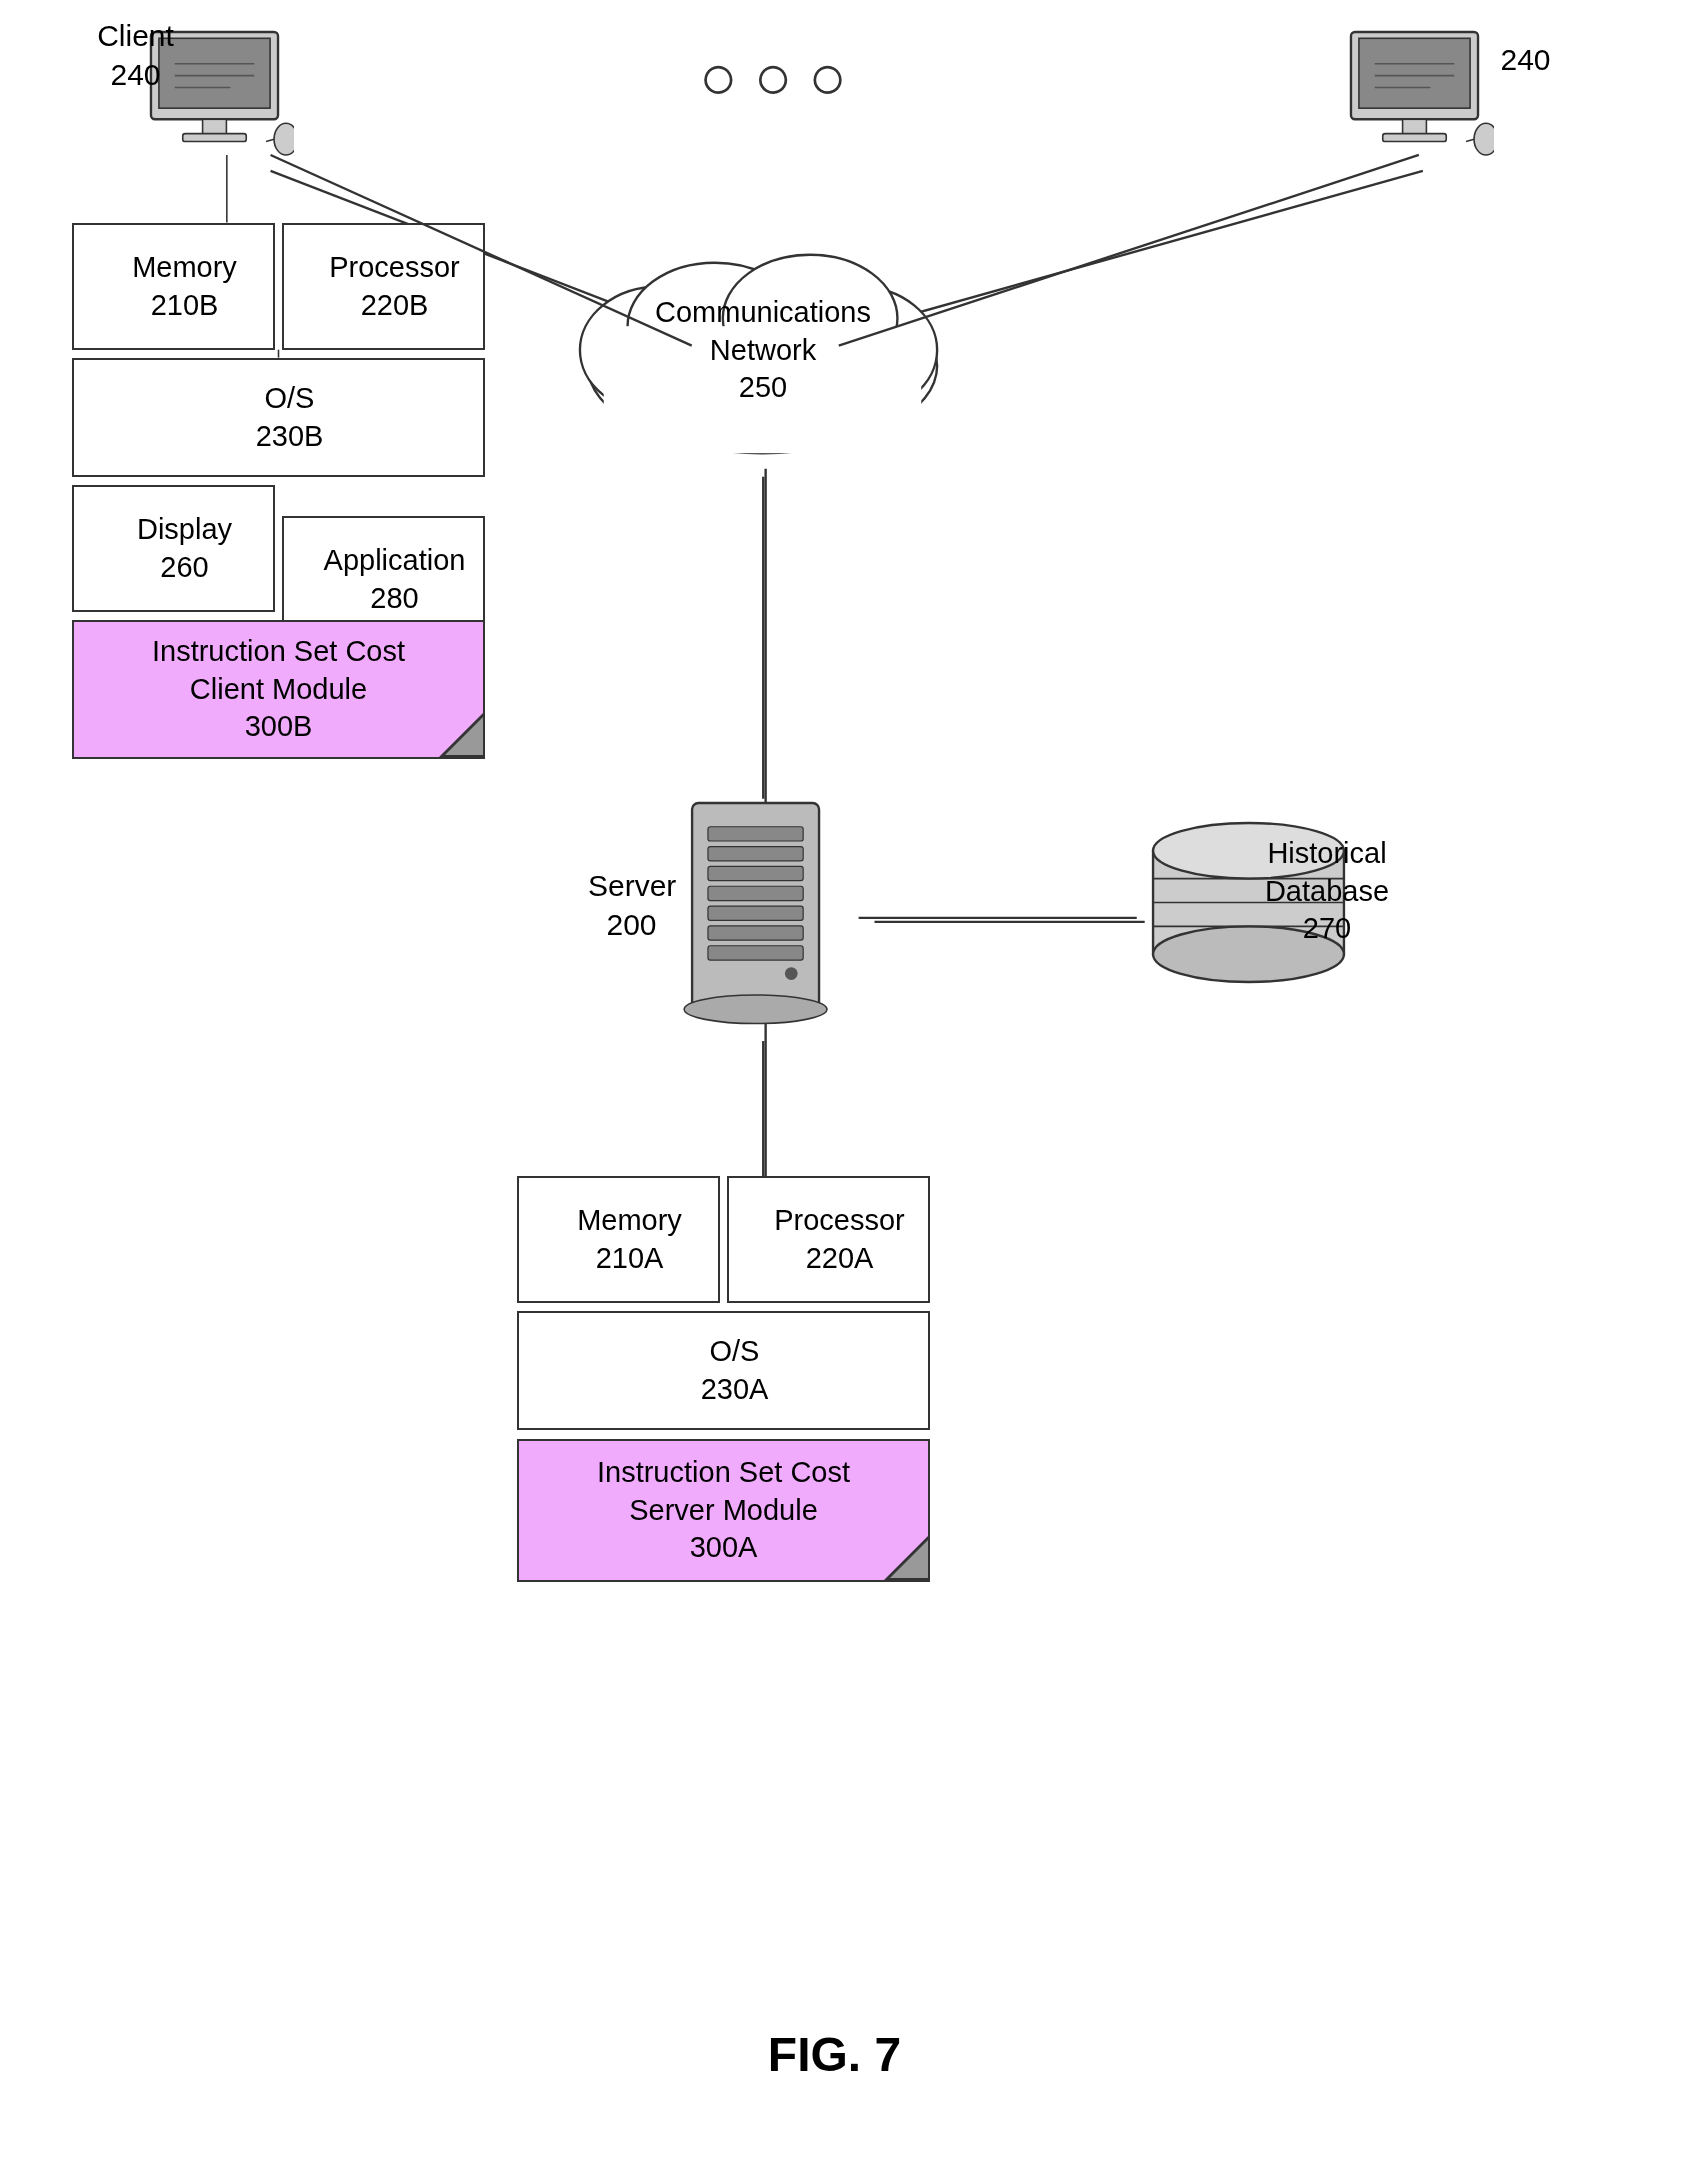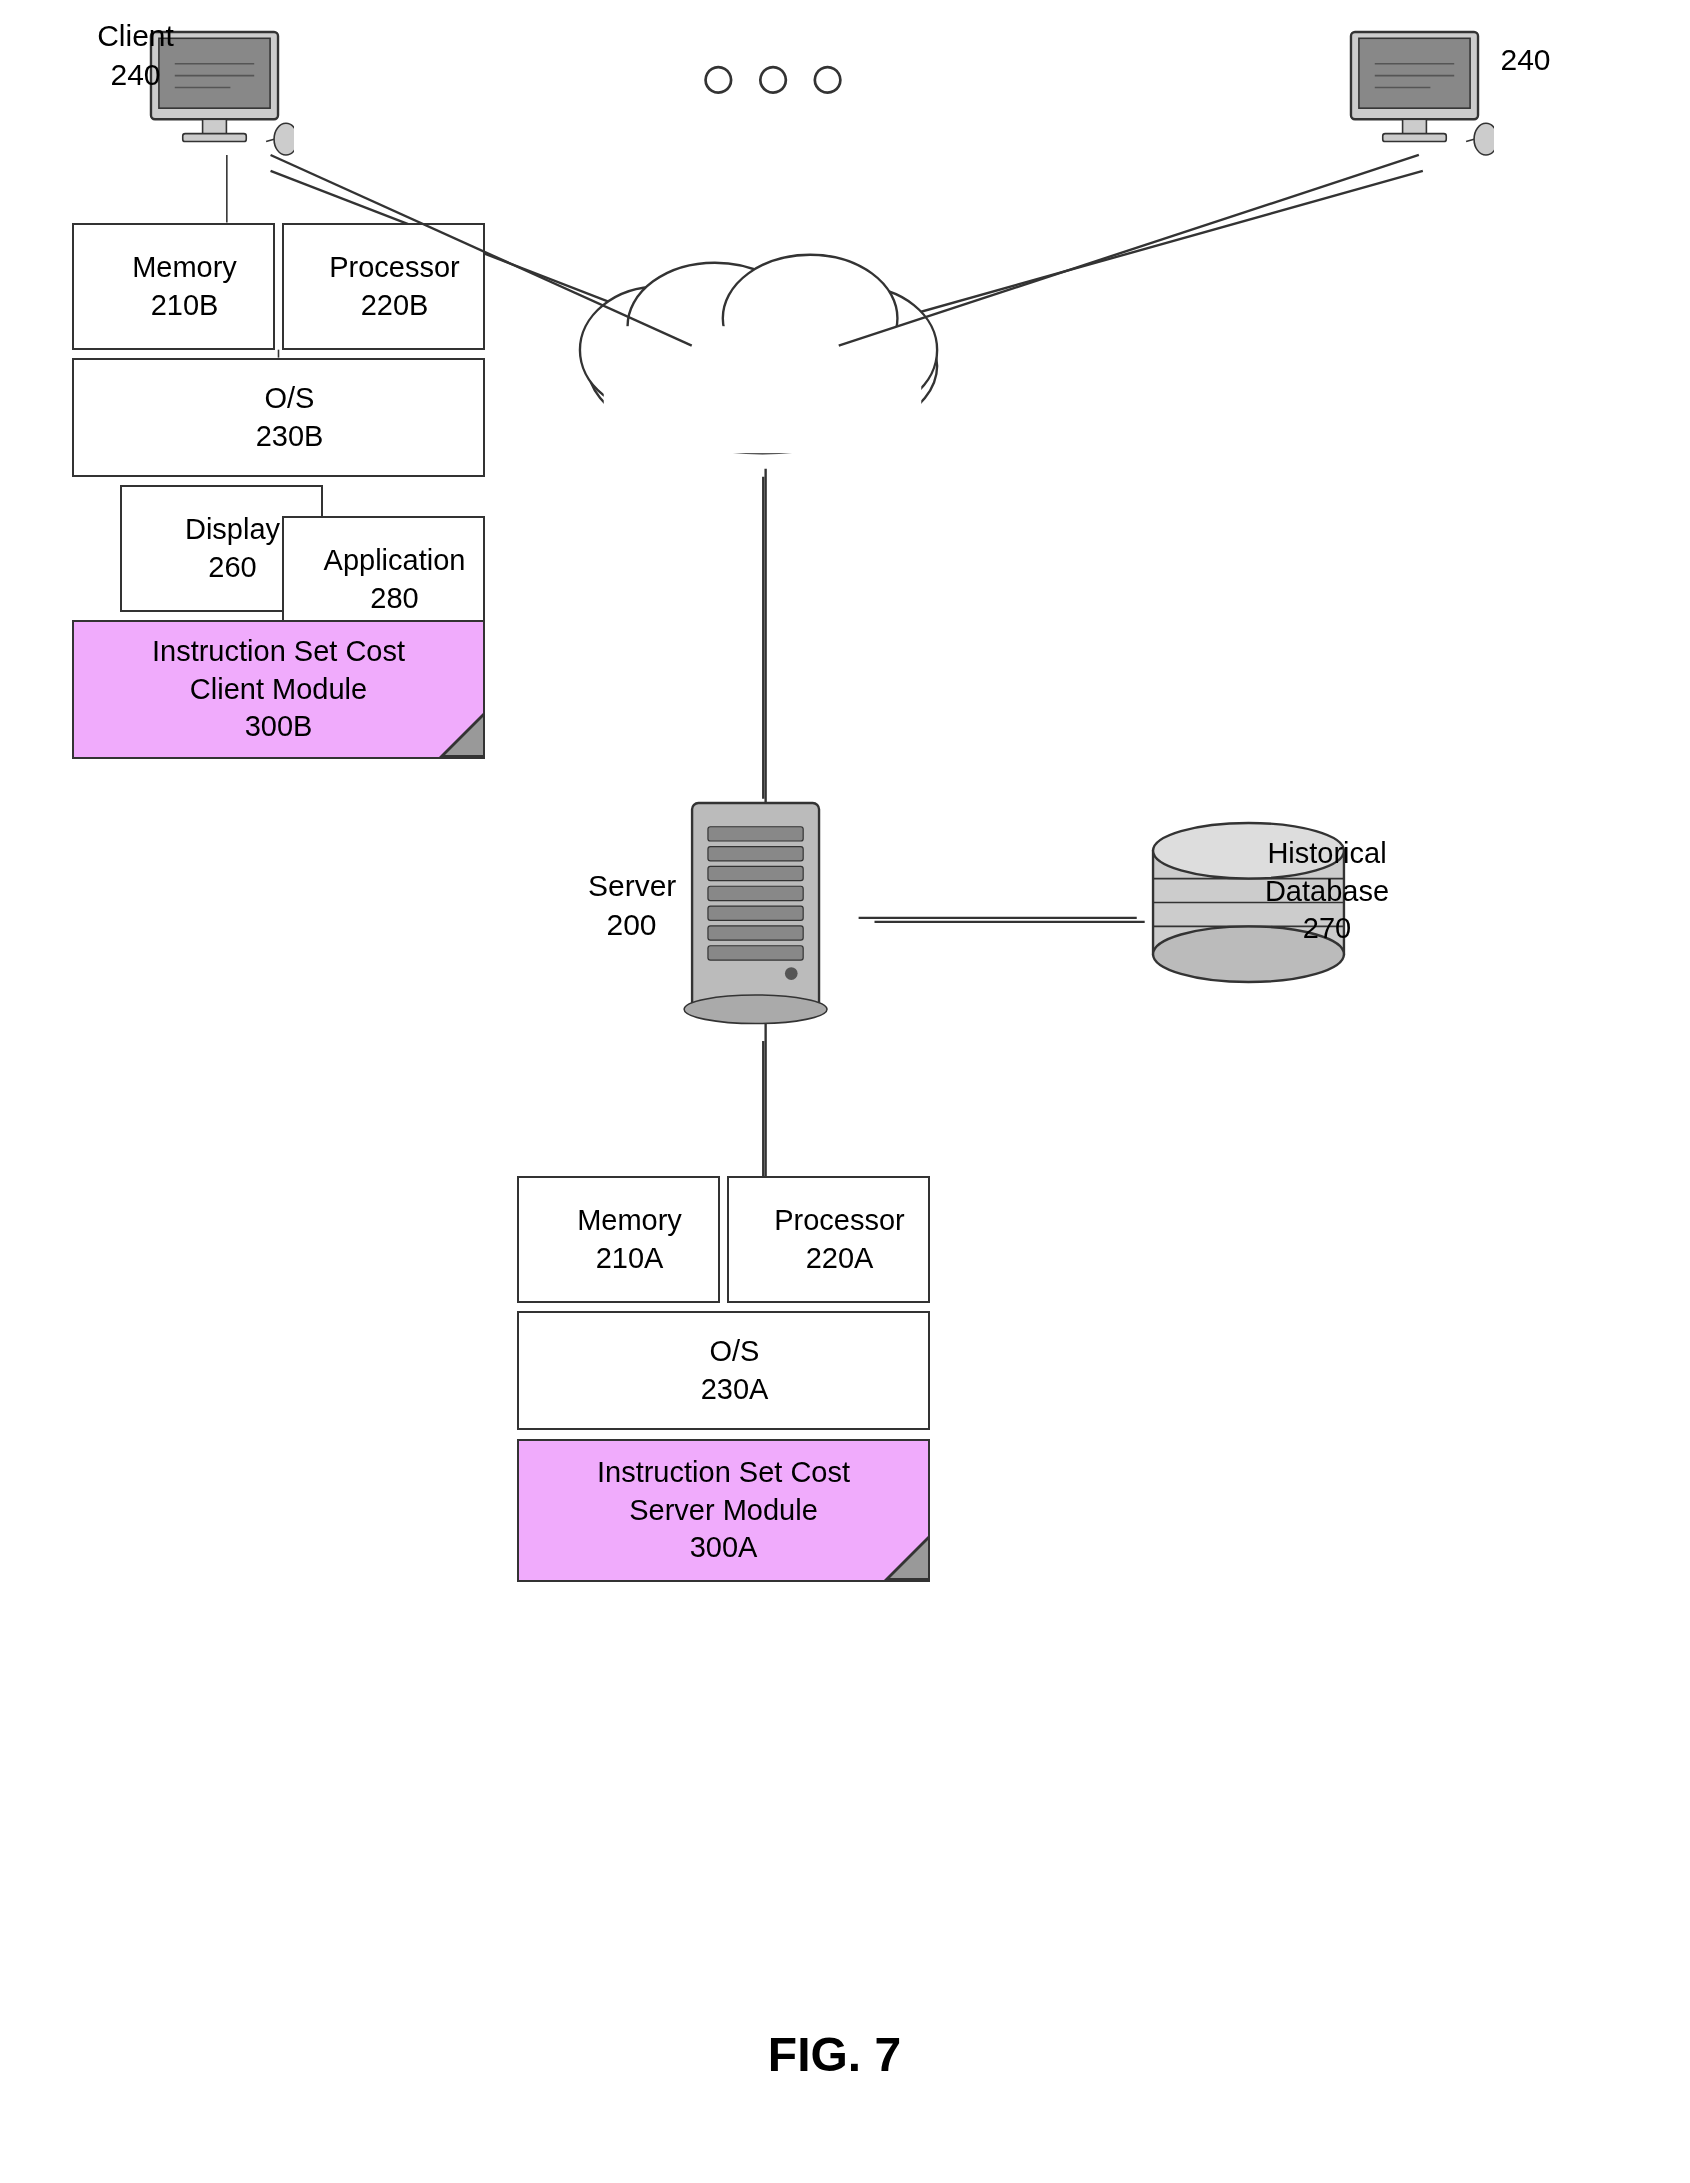--- a/index.html
+++ b/index.html
@@ -149,40 +149,41 @@
   <div class="label" style="left:1486px; top:40px; width:79px;">240</div>
 
   <div class="dots" style="left:699px; top:40px;">○○○</div>
 
   <div class="box" style="left:72px; top:223px; width:203px; height:127px;">Memory<br>210B</div>
 
   <div class="box" style="left:282px; top:223px; width:203px; height:127px;">Processor<br>220B</div>
 
   <div class="box" style="left:72px; top:358px; width:413px; height:119px;">O/S<br>230B</div>
 
-  <div class="box" style="left:72px; top:485px; width:203px; height:127px;margin-left:48px;">Display<br>260</div>
+  <div class="box" style="left:72px; top:485px; width:203px; height:127px;">Display<br>260</div>
 
   <div class="box" style="left:282px; top:485px; width:203px; height:127px;margin-top:31px;">Application<br>280</div>
 
   <div class="box-module" style="left:72px; top:620px; width:413px; height:139px; position:absolute;">
     <span>Instruction Set Cost<br>Client Module<br>300B</span>
     <div class="corner-triangle"></div>
     <div class="corner-triangle-inner"></div>
   </div>
 
   <svg style="position:absolute; left:556px; top:223px; width:413px; height:254px;" viewBox="0 0 520 320" width="413" height="254">
 
     <ellipse cx="260" cy="180" rx="220" ry="110" fill="white" stroke="#333" stroke-width="3"></ellipse>
     <ellipse cx="130" cy="160" rx="100" ry="80" fill="white" stroke="#333" stroke-width="3"></ellipse>
     <ellipse cx="380" cy="160" rx="100" ry="80" fill="white" stroke="#333" stroke-width="3"></ellipse>
     <ellipse cx="200" cy="130" rx="110" ry="80" fill="white" stroke="#333" stroke-width="3"></ellipse>
     <ellipse cx="320" cy="120" rx="110" ry="80" fill="white" stroke="#333" stroke-width="3"></ellipse>
 
     <rect x="60" y="130" width="400" height="160" fill="white"></rect>
   </svg>
+  <div class="label" style="left:604px; top:294px; width:318px; font-size:29px;">Communications<br>Network<br>250</div>
 
   <svg style="position:absolute; left:668px; top:795px; width:191px; height:246px;" viewBox="0 0 240 310" width="191" height="246">
 
     <rect x="30" y="10" width="160" height="260" rx="8" fill="#bbb" stroke="#333" stroke-width="3"></rect>
 
     <rect x="50" y="40" width="120" height="18" rx="3" fill="#888" stroke="#333" stroke-width="1.5"></rect>
     <rect x="50" y="65" width="120" height="18" rx="3" fill="#888" stroke="#333" stroke-width="1.5"></rect>
     <rect x="50" y="90" width="120" height="18" rx="3" fill="#888" stroke="#333" stroke-width="1.5"></rect>
     <rect x="50" y="115" width="120" height="18" rx="3" fill="#888" stroke="#333" stroke-width="1.5"></rect>
     <rect x="50" y="140" width="120" height="18" rx="3" fill="#888" stroke="#333" stroke-width="1.5"></rect>

